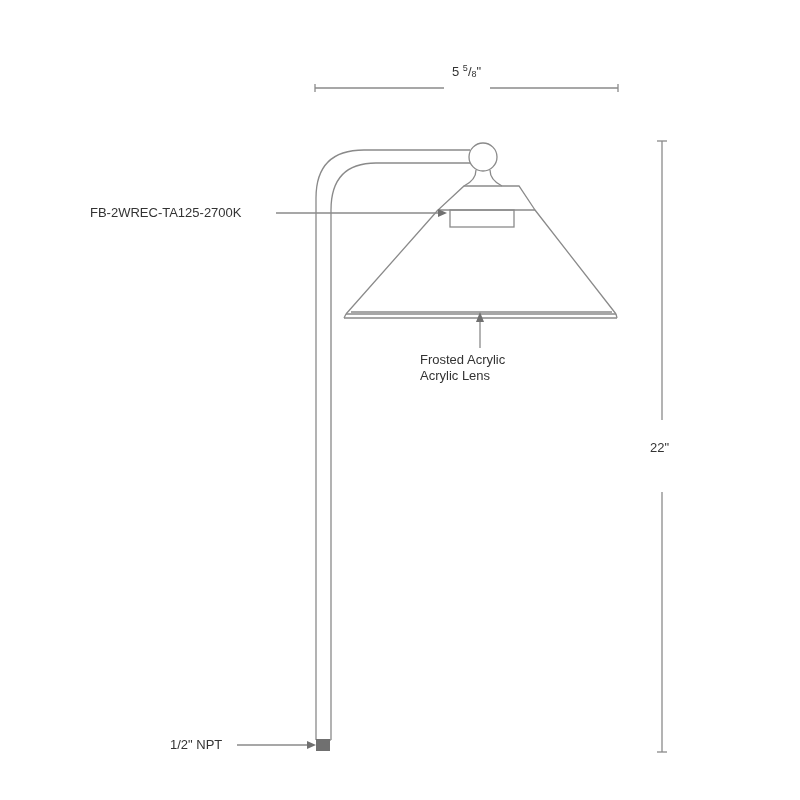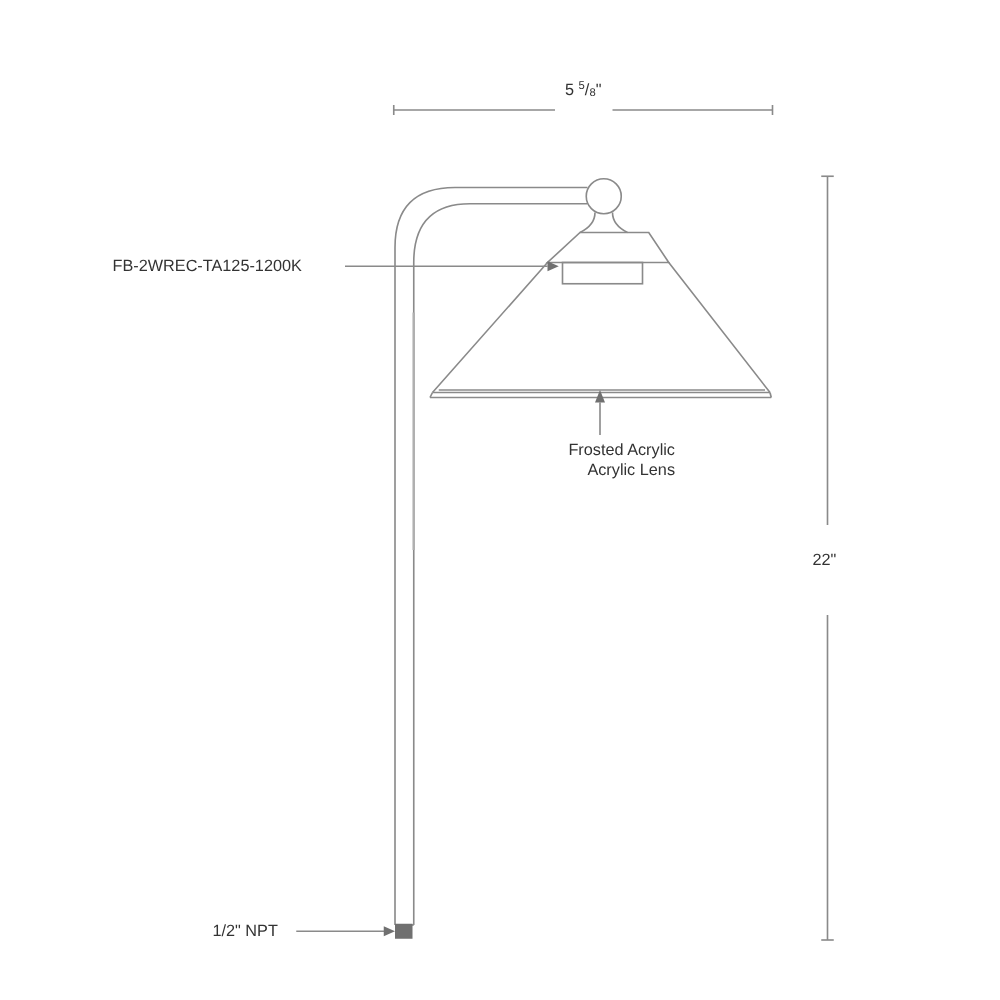--- a/index.html
+++ b/index.html
@@ -4,21 +4,21 @@
   <style>
     html, body { margin: 0; padding: 0; background: #ffffff; }
     body { width: 800px; height: 800px; position: relative; overflow: hidden;
            font-family: "Liberation Sans", "DejaVu Sans", sans-serif; color: #333333; }
     #drawing { position: absolute; left: 0; top: 0; }
     .lbl { position: absolute; font-size: 13px; color: #333333; white-space: nowrap; line-height: 1.25; }
     #width-label { left: 452px; top: 63px; font-size: 13px; }
     #width-label sup { font-size: 9px; vertical-align: 5px; }
     #width-label sub { font-size: 9px; vertical-align: -1px; }
     #part-label { left: 90px; top: 205px; }
-    #lens-label { left: 420px; top: 352px; text-align: right; width: 120px; }
+    #lens-label { left: 420px; top: 352px; text-align: left; width: 120px; }
     #height-label { left: 650px; top: 440px; }
     #npt-label { left: 170px; top: 737px; }
   </style>
 </head>
 <body>
 
 <svg id="drawing" width="800" height="800" viewBox="0 0 800 800" xmlns="http://www.w3.org/2000/svg">
   <g fill="none" stroke="#8a8a8a" stroke-width="1.3">
 
     <g>
@@ -69,21 +69,21 @@
   <rect x="316" y="739" width="14" height="12" fill="#707070"></rect>
 
   <line x1="331" y1="250" x2="331" y2="440" stroke="#b0b0b0" stroke-width="2"></line>
 </svg>
 
 <div id="width-label" class="lbl">
   <span>5</span>
   <sup>5</sup>/<sub>8</sub><span>"</span>
 </div>
 
-<div id="part-label" class="lbl">FB-2WREC-TA125-1200K</div>
+<div id="part-label" class="lbl">FB-2WREC-TA125-2700K</div>
 
 <div id="lens-label" class="lbl">
   <div>Frosted Acrylic</div>
   <div>Acrylic Lens</div>
 </div>
 
 <div id="height-label" class="lbl">22"</div>
 
 <div id="npt-label" class="lbl">1/2" NPT</div>
 

